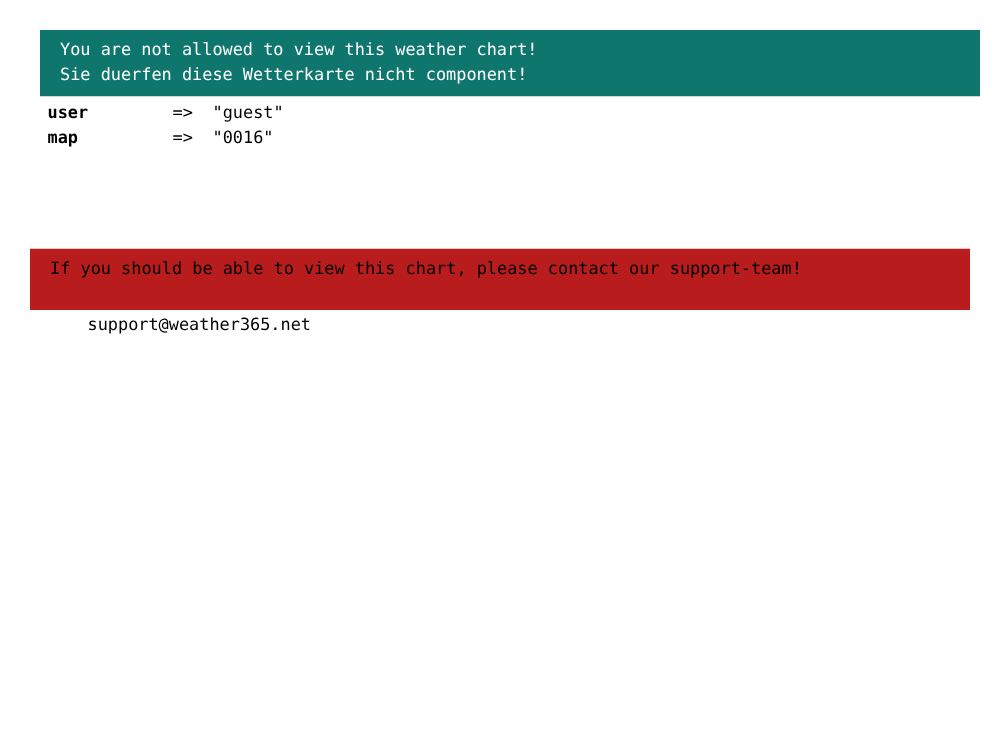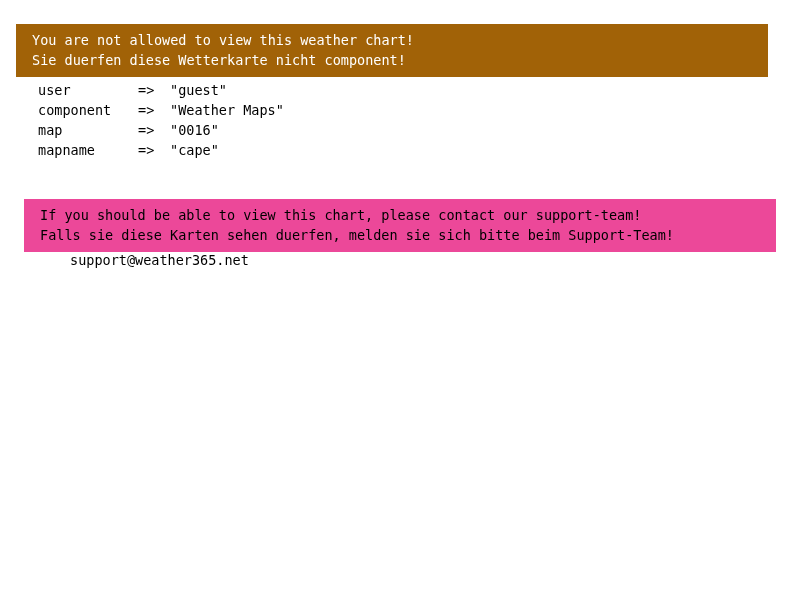--- a/index.html
+++ b/index.html
@@ -20,24 +20,24 @@
     position: absolute;
     left: 0;
     top: 0;
     width: 800px;
     height: 600px;
   }
 
   
   .banner-error {
     position: absolute;
-    left: 16px;
+    left: 32px;
     top: 24px;
     width: 752px;
-    background: #a16207;
+    background: #0f766e;
     padding: 6px 0 7px 0;
     box-sizing: border-box;
   }
   .banner-error .line {
     color: #ffffff;
     padding-left: 16px;
     line-height: 20px;
     white-space: pre;
   }
 
@@ -49,36 +49,37 @@
     border-collapse: collapse;
   }
   .params td {
     line-height: 20px;
     padding: 0;
     white-space: pre;
     vertical-align: top;
   }
   .params td.key {
     width: 100px;
+    font-weight: bold;
   }
   .params td.arrow {
     width: 32px;
   }
   .params td.val {
     padding-left: 0;
   }
 
   
   .banner-info {
     position: absolute;
     left: 24px;
     top: 199px;
     width: 752px;
-    background: #ec4899;
-    padding: 6px 0 7px 0;
+    background: #b91c1c;
+    padding: 6px 0 23px 0;
     box-sizing: border-box;
   }
   .banner-info .line {
     color: #000000;
     padding-left: 16px;
     line-height: 20px;
     white-space: pre;
   }
 
   
@@ -112,39 +113,28 @@
   </div>
 
   <table class="params">
     <tbody>
       <tr>
         <td class="key">user</td>
         <td class="arrow">=&gt;</td>
         <td class="val">"guest"</td>
       </tr>
       <tr>
-        <td class="key">component</td>
-        <td class="arrow">=&gt;</td>
-        <td class="val">"Weather Maps"</td>
-      </tr>
-      <tr>
         <td class="key">map</td>
         <td class="arrow">=&gt;</td>
         <td class="val">"0016"</td>
-      </tr>
-      <tr>
-        <td class="key">mapname</td>
-        <td class="arrow">=&gt;</td>
-        <td class="val">"cape"</td>
       </tr>
     </tbody>
   </table>
 
   <div class="banner-info">
     <div class="line">If you should be able to view this chart, please contact our support-team!</div>
-    <div class="line">Falls sie diese Karten sehen duerfen, melden sie sich bitte beim Support-Team!</div>
   </div>
 
   <div class="footer">
     <a class="email" href="#">support@weather365.net</a>
   </div>
 
 </div>
 
 </body></html>

